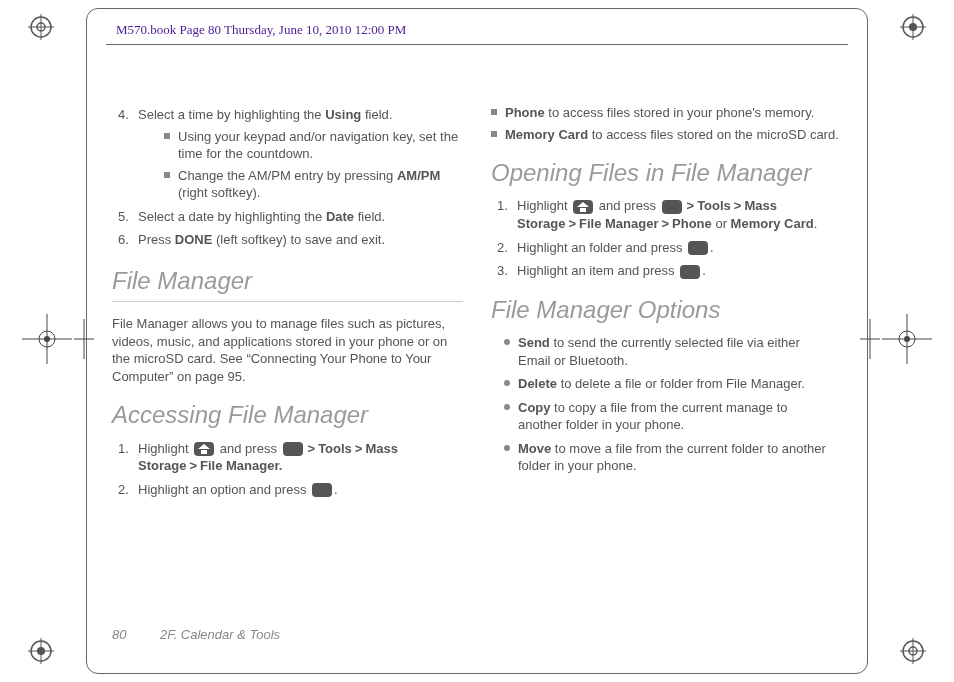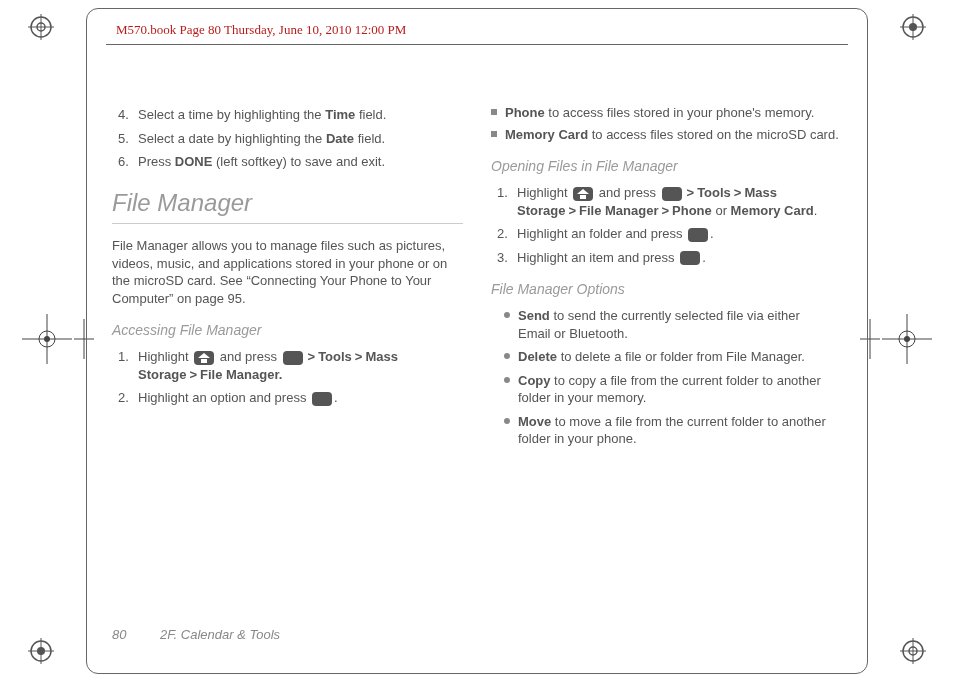--- a/index.html
+++ b/index.html
@@ -22,21 +22,21 @@
   .header-line {
     position:absolute;
     left:106px; right:106px; top:44px;
     border-top:1px solid #666;
   }
   .header-text {
     position:absolute;
     left:116px; top:22px;
     font-family: "Times New Roman", serif;
     font-size:13px;
-    color:#b91c1c;
+    color:#4c1d95;
   }
   .content {
     position:absolute;
     top:100px; left:112px; right:112px; bottom:70px;
     display:flex;
     column-gap:28px;
     font-size:13px;
     line-height:1.35;
     color:#555;
   }
@@ -46,21 +46,21 @@
     font-weight:400;
     font-size:24px;
     color:#9a9a9a;
     border-bottom:1px solid #ccc;
     padding-bottom:4px;
     margin:16px 0 10px;
   }
   h2.sub {
     font-style:italic;
     font-weight:400;
-    font-size:14px;
+    font-size:24px;
     color:#9a9a9a;
     margin:14px 0 8px;
   }
   ol.steps {
     list-style:none;
     padding:0;
     margin:0 0 10px;
     counter-reset: step var(--start,0);
   }
   ol.steps > li {
@@ -186,21 +186,27 @@
 
 <div class="page-frame"></div>
 <div class="header-line"></div>
 <div class="header-text">M570.book  Page 80  Thursday, June 10, 2010  12:00 PM</div>
 
 <div class="content">
 
   <div class="col">
     <ol class="steps" style="--start:3">
       <li>
-        <span>Select a time by highlighting the </span><b>Time</b><span> field.</span>
+        <span>Select a time by highlighting the </span><b>Using</b><span> field.</span>
+        <ul class="square">
+          <li>Using your keypad and/or navigation key, set the time for the countdown.</li>
+          <li>
+            <span>Change the AM/PM entry by pressing </span><b>AM/PM</b><span> (right softkey).</span>
+          </li>
+        </ul>
       </li>
       <li>
         <span>Select a date by highlighting the </span><b>Date</b><span> field.</span>
       </li>
       <li>
         <span>Press </span><b>DONE</b><span> (left softkey) to save and exit.</span>
       </li>
     </ol>
 
     <h1 class="section">File Manager</h1>
@@ -233,21 +239,21 @@
       </li>
       <li>
         <span>Highlight an item and press </span><span class="key-icon"></span><span>.</span>
       </li>
     </ol>
 
     <h2 class="sub">File Manager Options</h2>
     <ul class="disc">
       <li><b>Send</b><span> to send the currently selected file via either Email or Bluetooth.</span></li>
       <li><b>Delete</b><span> to delete a file or folder from File Manager.</span></li>
-      <li><b>Copy</b><span> to copy a file from the current folder to another folder in your memory.</span></li>
+      <li><b>Copy</b><span> to copy a file from the current manage to another folder in your phone.</span></li>
       <li><b>Move</b><span> to move a file from the current folder to another folder in your phone.</span></li>
     </ul>
   </div>
 </div>
 
 <div class="footer">
   <span class="pg">80</span>
   <span>2F. Calendar &amp; Tools</span>
 </div>
 

